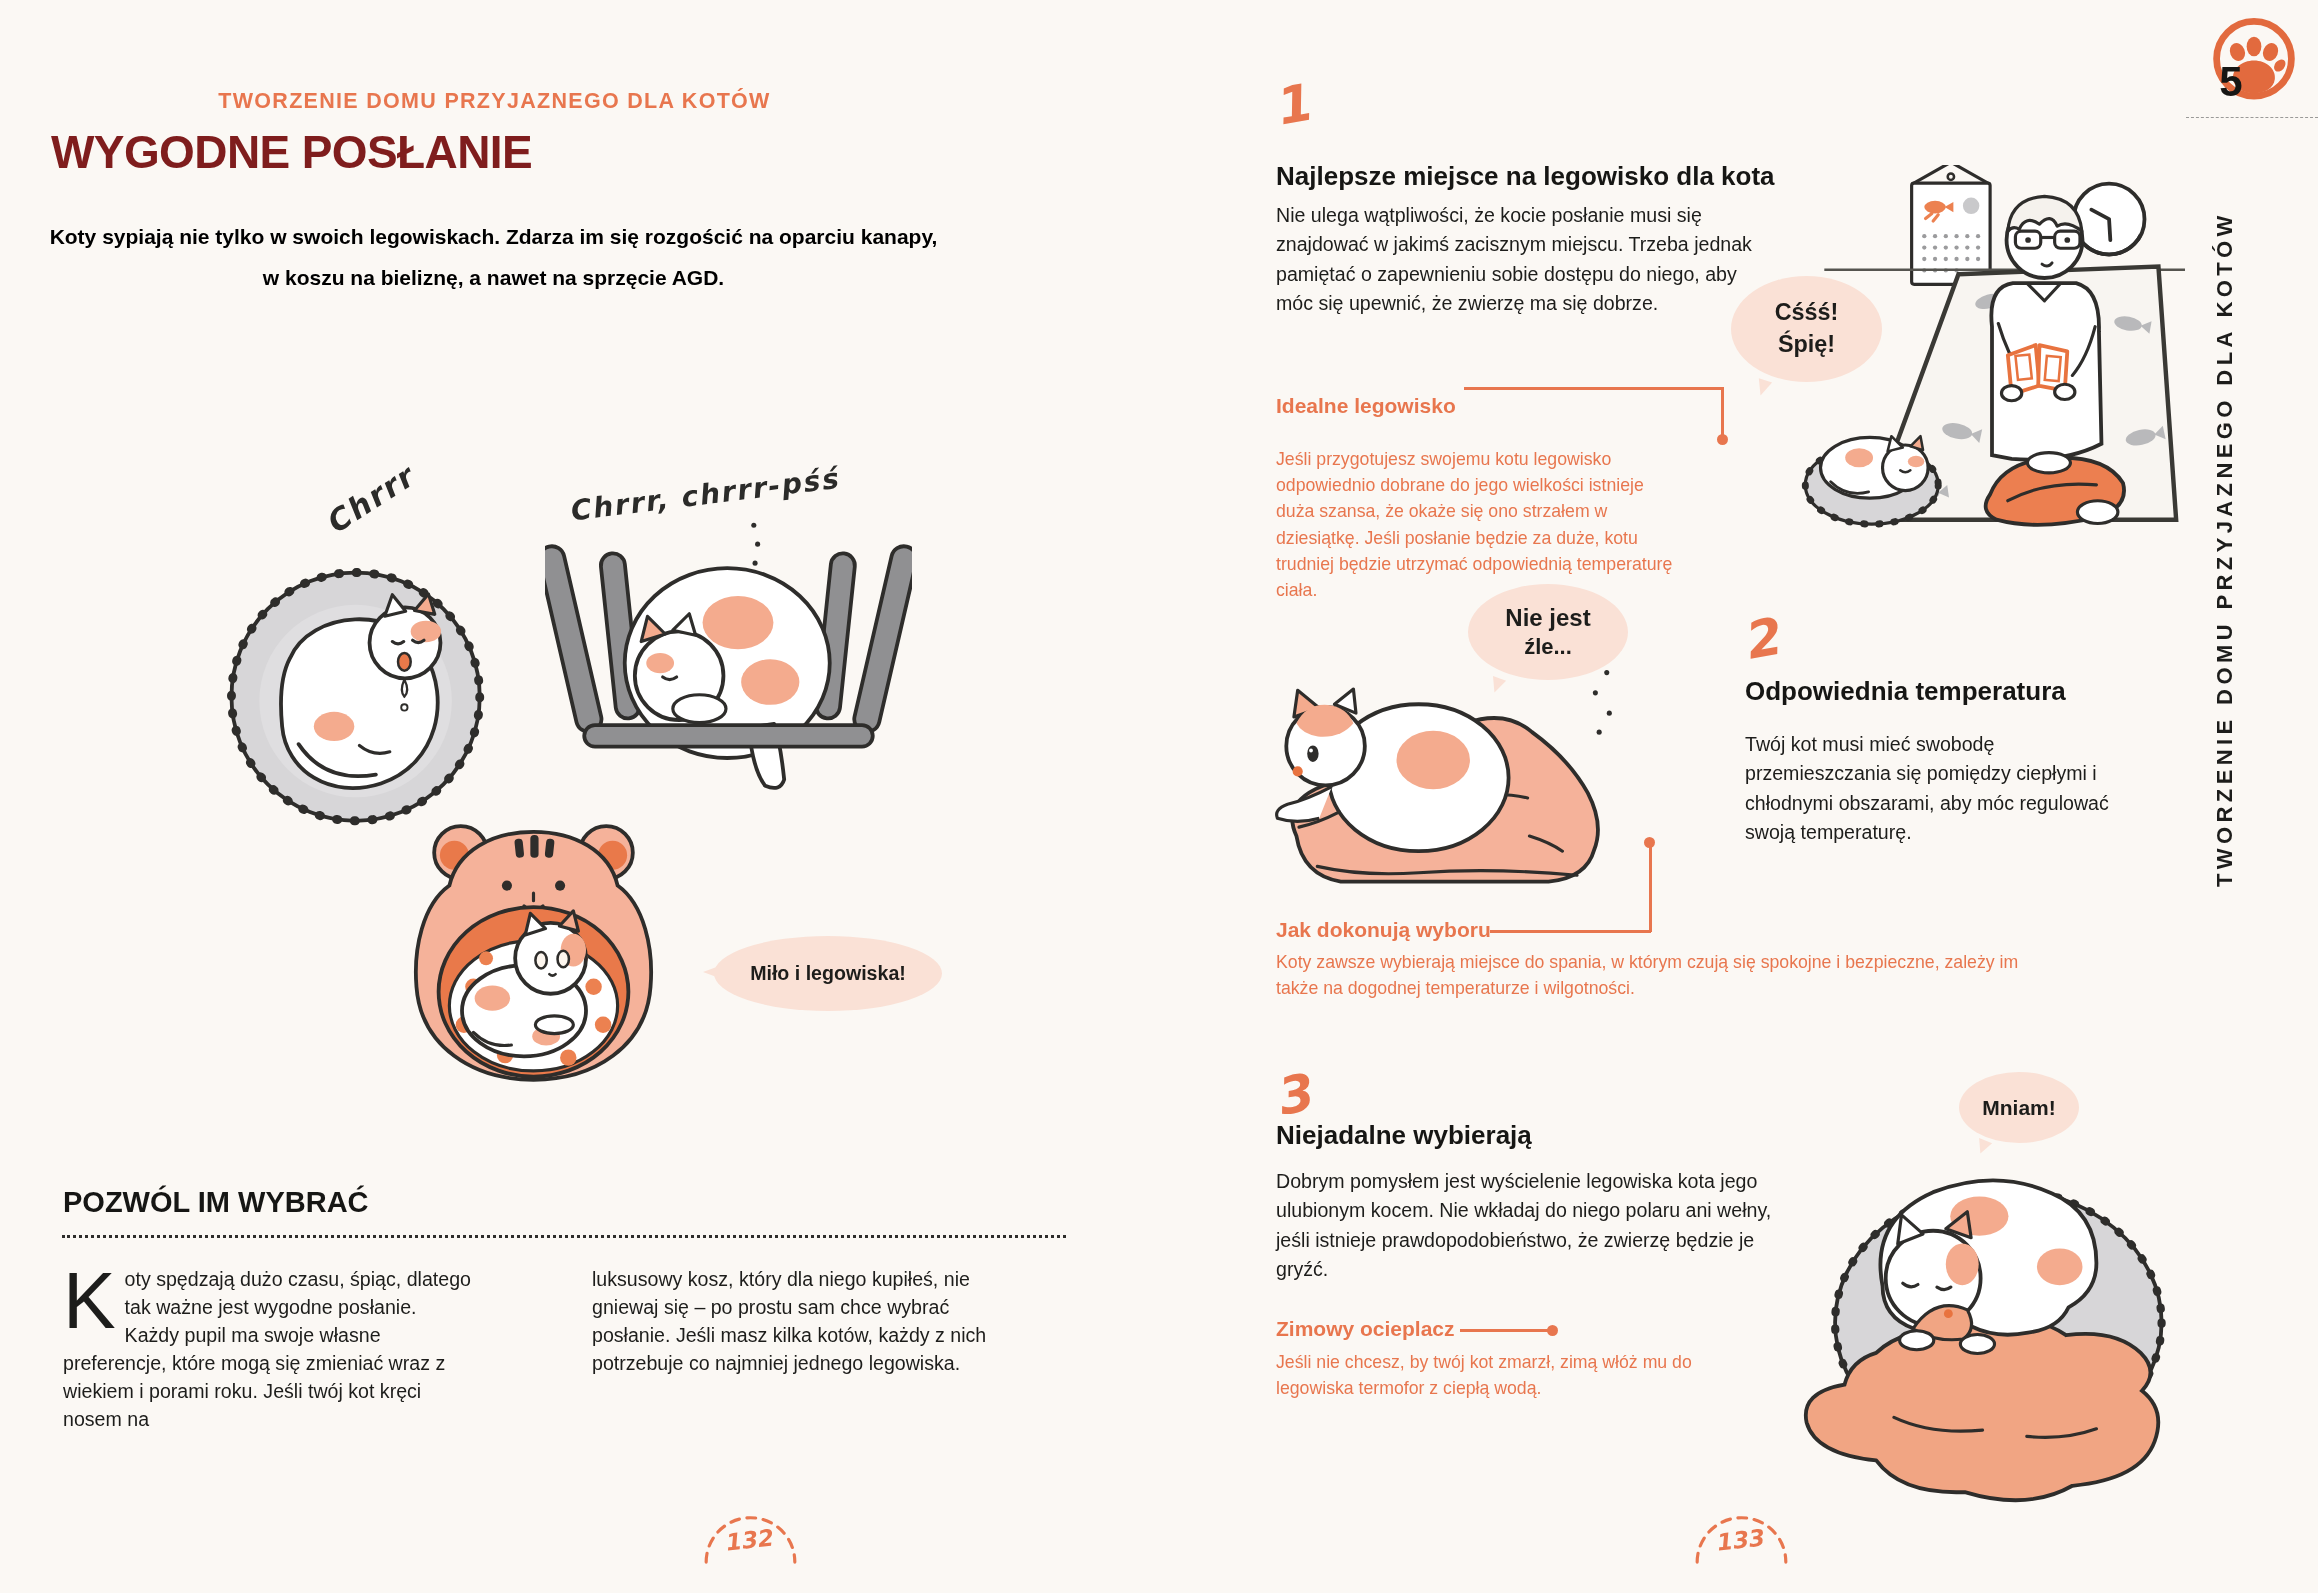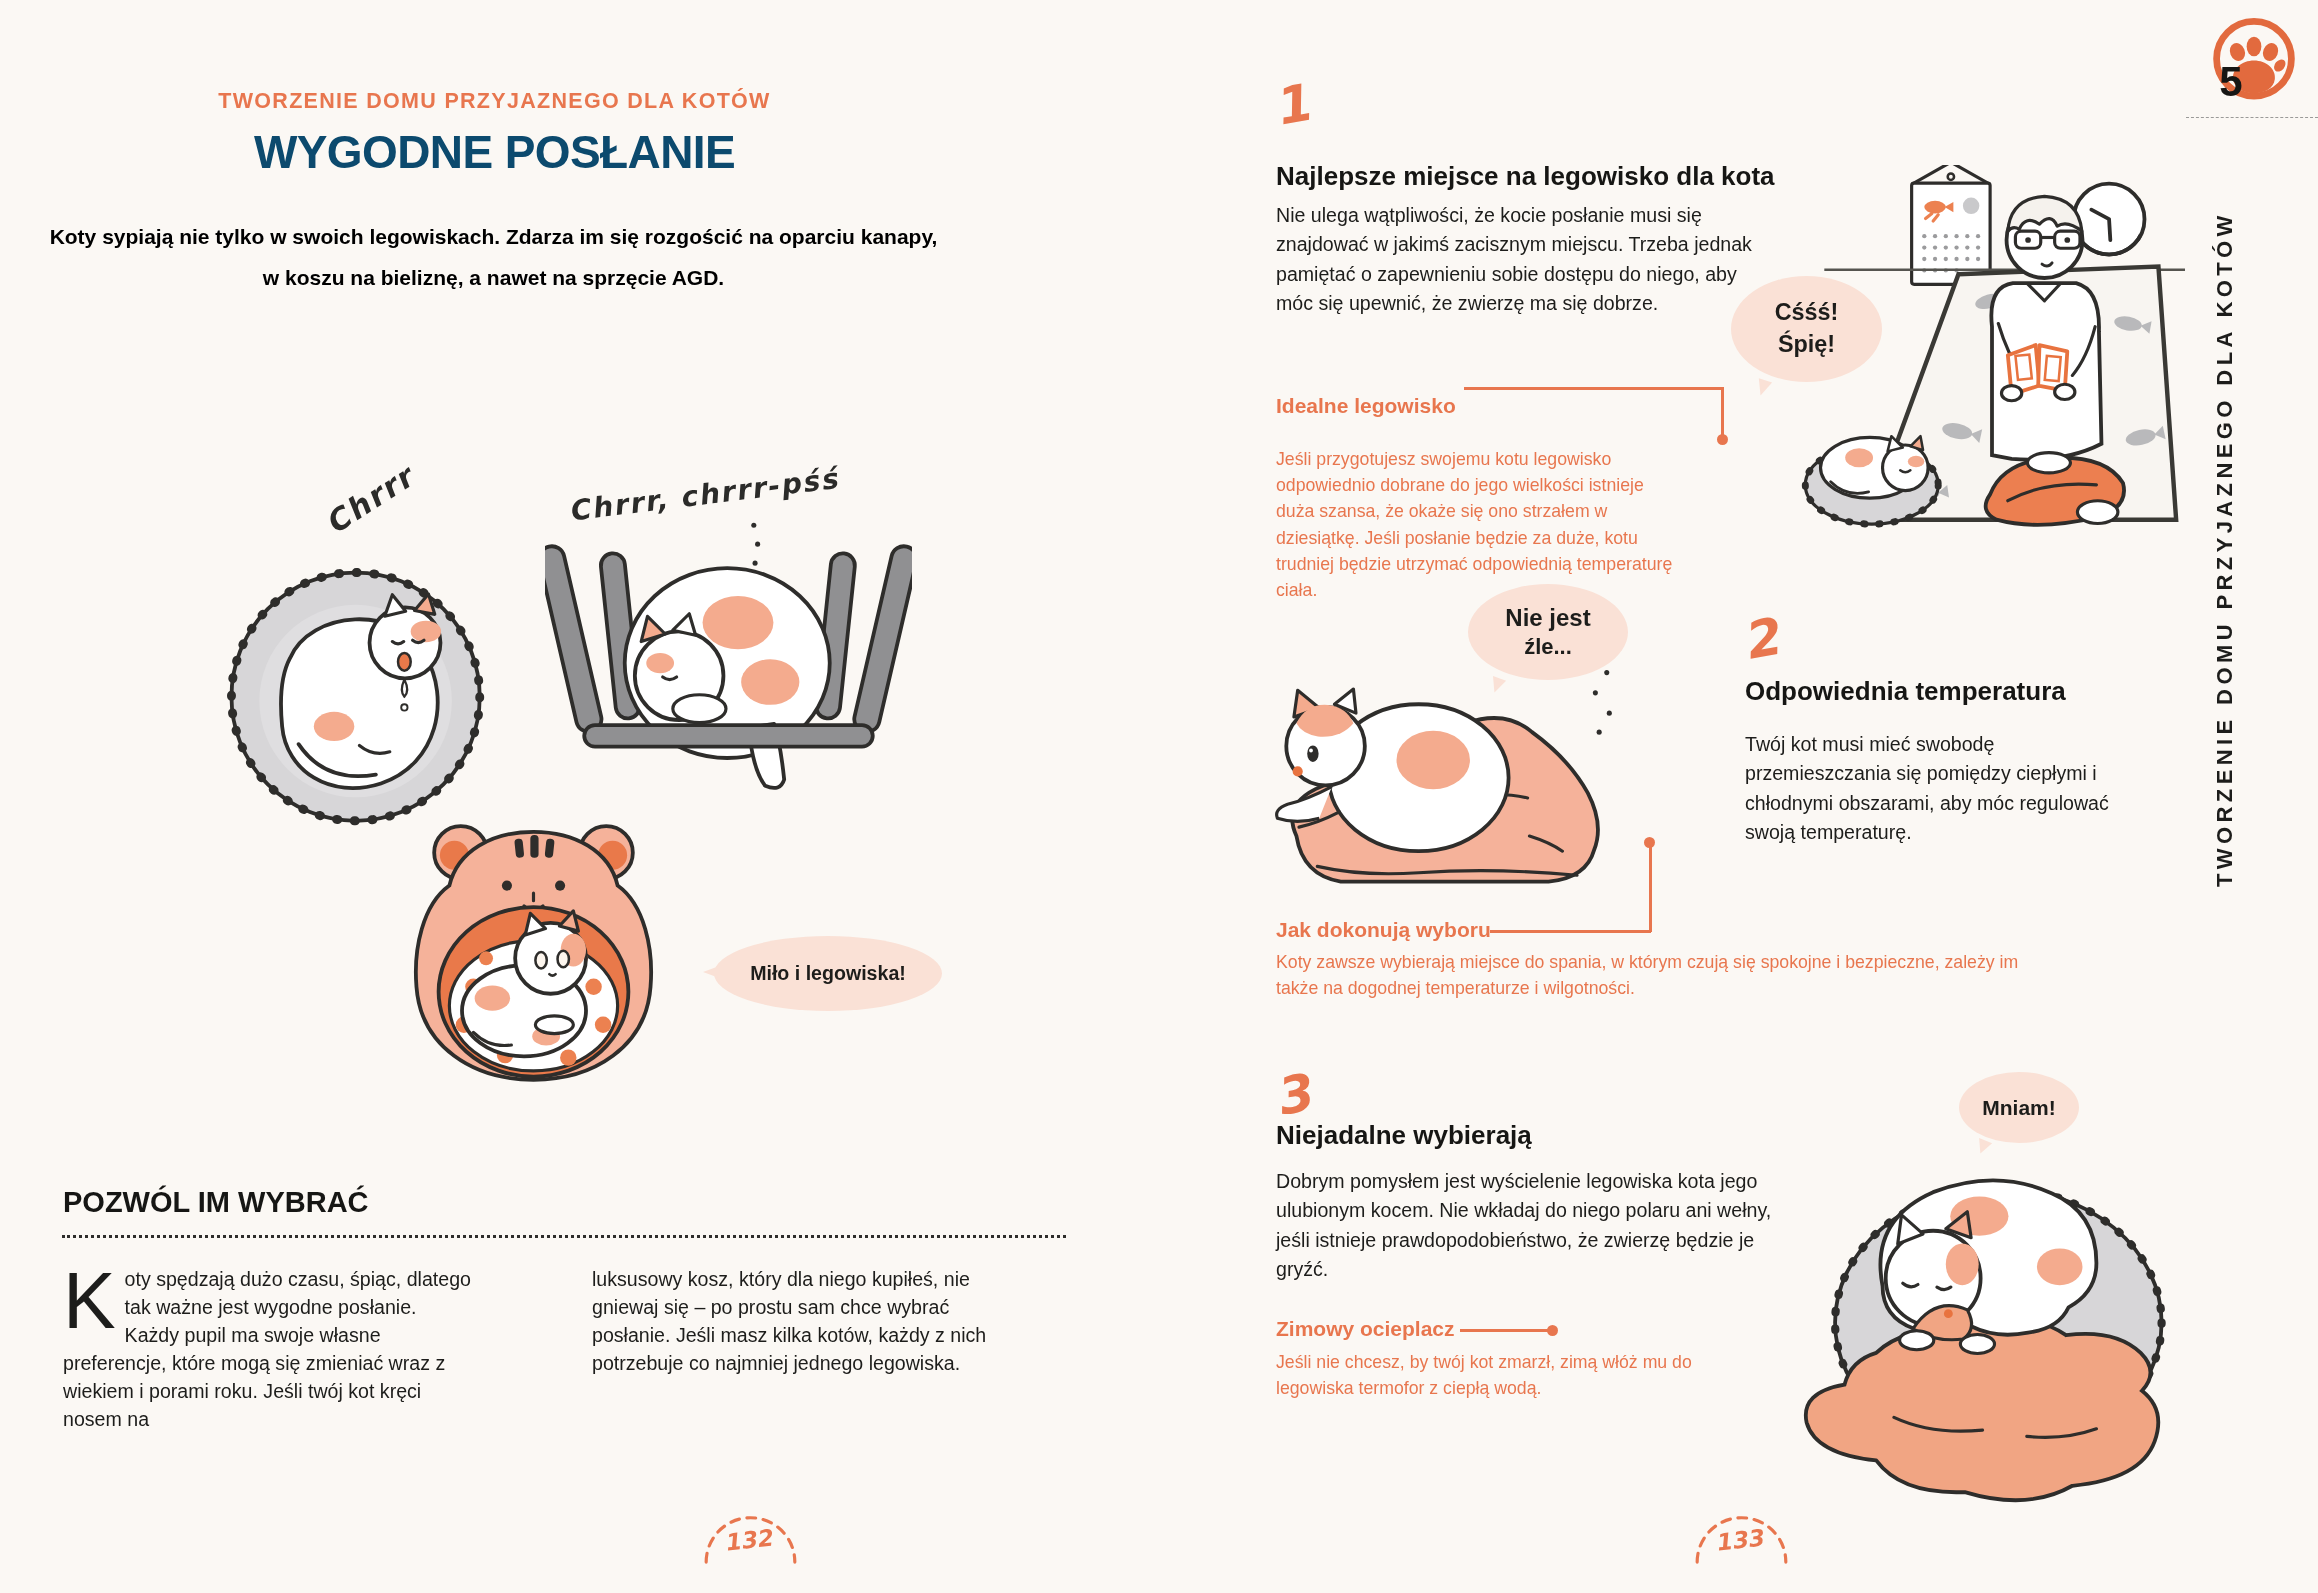--- a/index.html
+++ b/index.html
@@ -6,21 +6,21 @@
   body{
     width:2319px;height:1593px;position:relative;overflow:hidden;
     background:#fbf8f4;color:#1d1d1b;
     font-family:"Liberation Sans",sans-serif;
   }
   .abs{position:absolute;}
   .kicker{
     font-size:21.5px;font-weight:bold;letter-spacing:1.3px;color:#e8764e;text-align:center;
   }
   .big-title{
-    font-size:46px;font-weight:bold;letter-spacing:-0.6px;text-align:center;color:#0c4a6e;
+    font-size:46px;font-weight:bold;letter-spacing:-0.6px;text-align:left;color:#7f1d1d;
   }
   .intro{
     font-size:21px;font-weight:bold;text-align:center;line-height:1.95;color:#000000;
   }
   .sfx{
     font-size:30px;font-style:italic;font-weight:bold;color:#2b2b29;letter-spacing:1.9px;
     font-family:"DejaVu Sans",sans-serif;white-space:nowrap;
   }
   .bubble{
     background:#fae1d6;border-radius:50%;display:flex;flex-direction:column;

